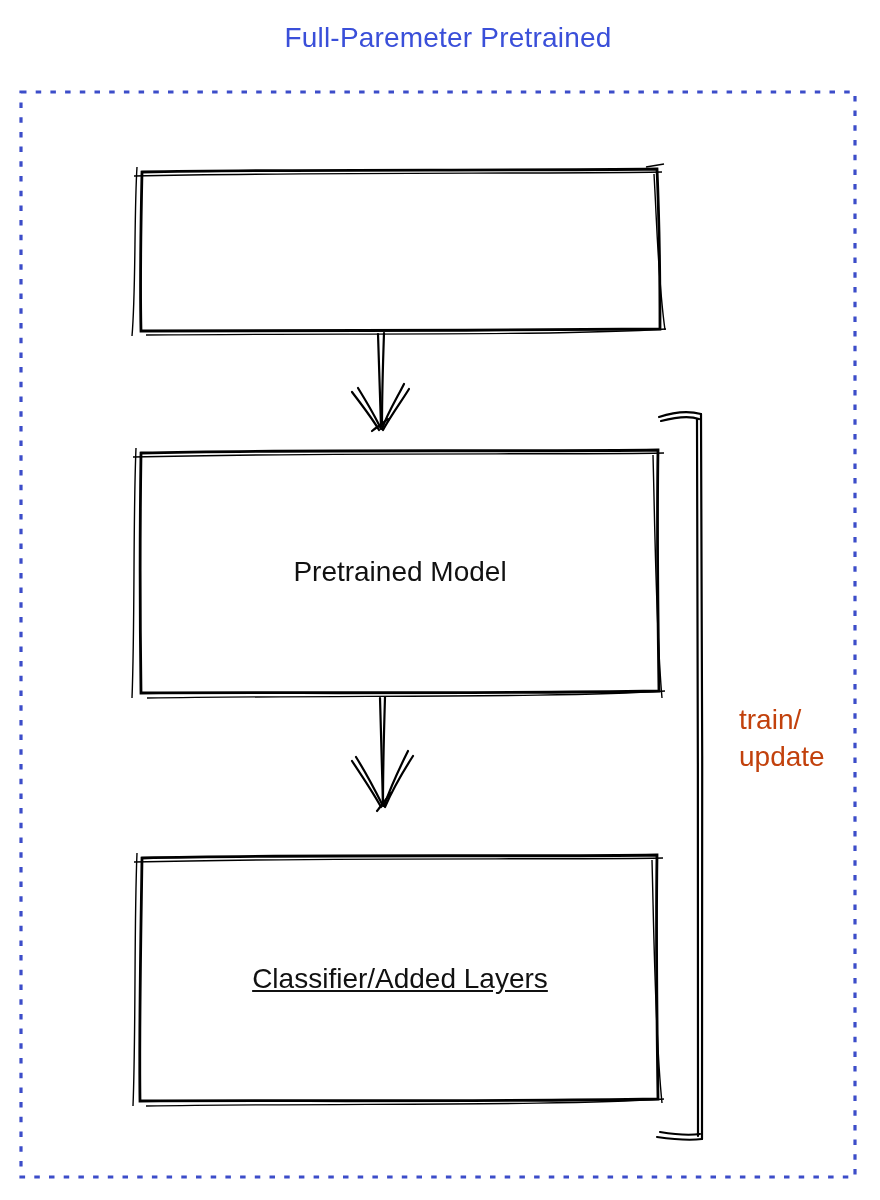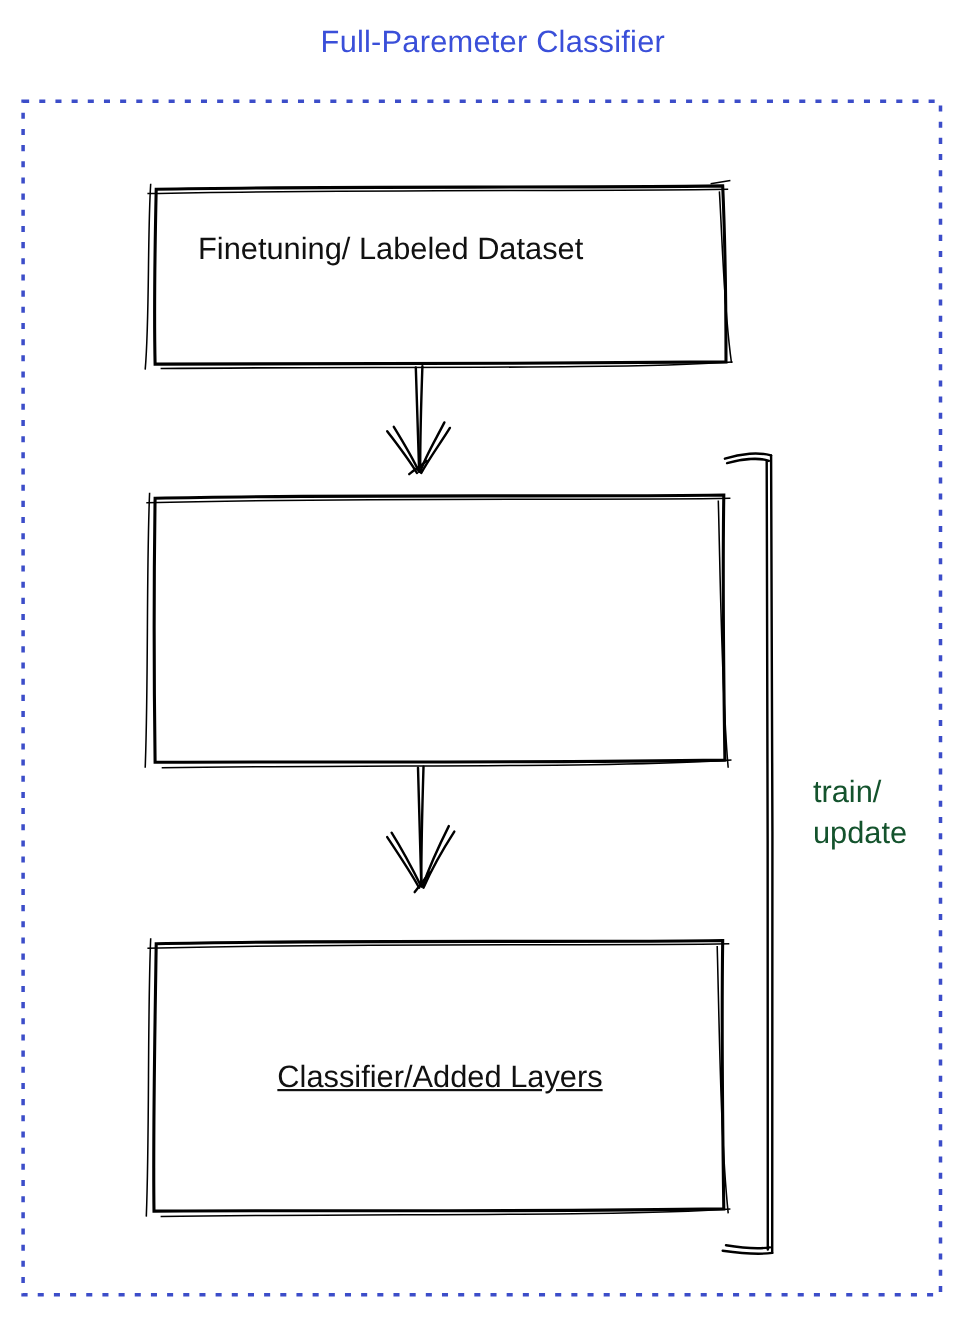--- a/index.html
+++ b/index.html
@@ -59,31 +59,31 @@
     align-items: center;
     justify-content: center;
     text-decoration: underline;
   }
   .bracket-label {
     position: absolute;
     left: 739px;
     top: 701px;
     font-size: 28px;
     line-height: 37px;
-    color: #14532d;
+    color: #c2410c;
     white-space: pre-line;
   }
   path, rect { fill: none; }
 </style>
 </head>
 <body>
 
 <div class="stage">
 
-  <div class="title">Full-Paremeter Classifier</div>
+  <div class="title">Full-Paremeter Pretrained</div>
 
   <svg class="diagram" width="880" height="1200" viewBox="0 0 880 1200">
 
     <rect x="21" y="92" width="834" height="1085" stroke-width="3.2" stroke-dasharray="5.5 9.2" stroke="#3C4DC9"></rect>
 
     <g stroke="#000000">
       <path d="M 142 172 C 290 169 510 171 657 169 C 659 215 660 285 660 329 C 490 331 280 330 141 331 C 140 285 141 218 142 172 Z" stroke-width="2.8" fill="#8B939D"></path>
       <path d="M 134 176 C 320 172 540 174 662 172" stroke-width="1.4"></path>
       <path d="M 654 174 C 657 225 658 280 665 330" stroke-width="1.4"></path>
       <path d="M 146 335 C 340 333 560 336 666 329" stroke-width="1.4"></path>
@@ -130,20 +130,20 @@
     <g stroke="#000000" stroke-width="2.2" stroke-linecap="round">
       <path d="M 659 417 C 674 412 690 411 701 414"></path>
       <path d="M 661 421 C 676 417 691 416 699 419"></path>
       <path d="M 701 414 C 702 640 703 920 702 1139"></path>
       <path d="M 697 419 C 698 640 698 920 698 1136"></path>
       <path d="M 702 1139 C 687 1141 671 1139 657 1137"></path>
       <path d="M 700 1134 C 686 1136 672 1134 660 1132"></path>
     </g>
   </svg>
 
-  <div class="box-label label-dataset">Finetuning/ Labeled Dataset</div>
 
+  <div class="box-label label-pretrained">Pretrained Model</div>
 
   <div class="box-label label-classifier">Classifier/Added Layers</div>
 
   <div class="bracket-label">train/
 update</div>
 </div>
 
 </body></html>

